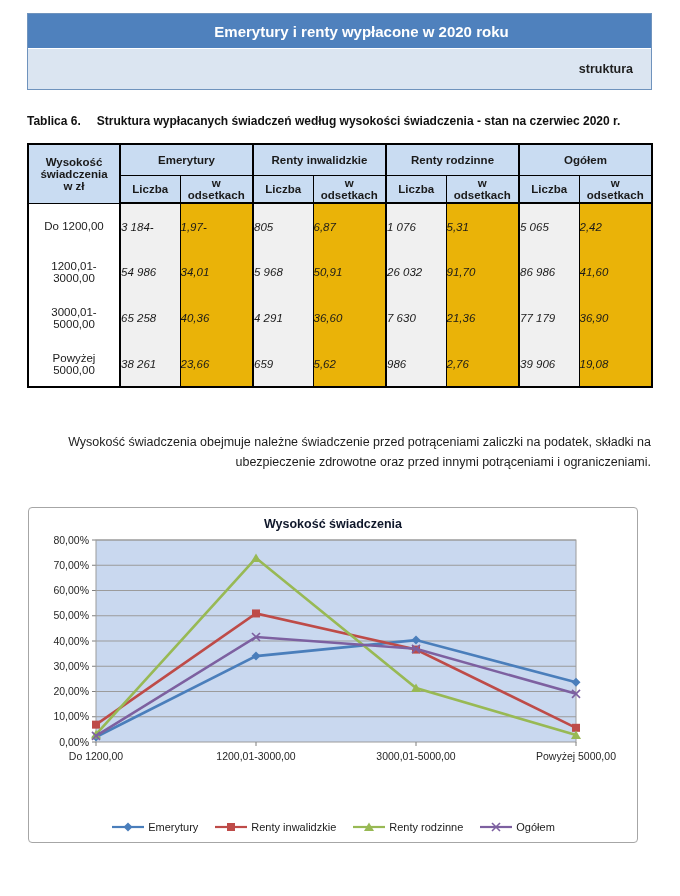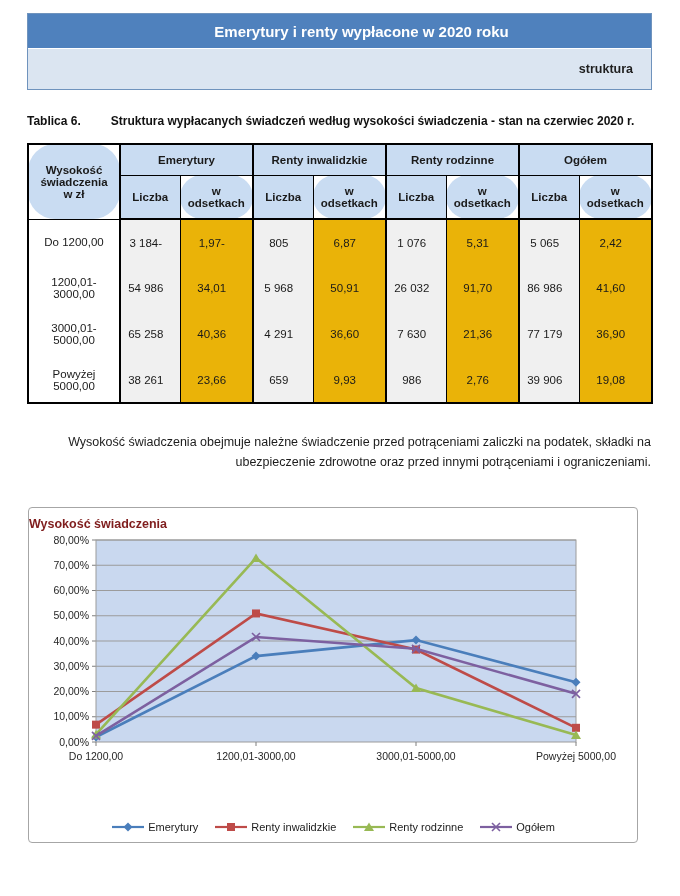--- a/index.html
+++ b/index.html
@@ -1,56 +1,56 @@
 <!DOCTYPE html>
 <html><head>
 <meta charset="utf-8">
 <style>
   * { margin:0; padding:0; box-sizing:border-box; }
   html,body { width:680px; height:896px; background:#ffffff; overflow:hidden;
               font-family:"Liberation Sans","DejaVu Sans",sans-serif; color:#1a1a1a; }
   .page { position:relative; width:680px; height:896px; }
-  .preline { white-space:pre-line;border-radius:27px; }
+  .preline { white-space:pre-line; }
 
   
   .banner { position:absolute; left:27px; top:13px; width:625px; border:1px solid #6f93bd; }
   .banner-title { height:35px; background:#4f81bd; color:#ffffff; font-weight:bold;
                   font-size:15px; display:flex; align-items:center; justify-content:center;
                   border-bottom:1px solid #ffffff;padding-left:44px; }
   .banner-sub { height:40px; background:#dbe5f1; display:flex; align-items:center;
                 justify-content:flex-end; padding-right:18px; font-weight:bold;
                 font-size:12.5px; color:#1f1f1f; }
 
   
   .caption { position:absolute; left:27px; top:114px; width:625px; font-size:12px;
-             font-weight:bold; color:#111; display:flex; gap:30px; }
+             font-weight:bold; color:#111; display:flex; gap:16px; }
 
   
   table.bt { position:absolute; left:27px; top:143px; border-collapse:collapse;
              border:2px solid #000; table-layout:fixed; }
   table.bt th, table.bt td { border:1px solid #000; font-size:11.5px; overflow:hidden; }
   table.bt th { background:#c9dcf2; font-weight:bold; text-align:center; vertical-align:middle; }
   table.bt .grp { border-left:2px solid #000; }
-  table.bt tr.subhead th { border-bottom:2px solid #000; height:44px; }
+  table.bt tr.subhead th { border-bottom:2px solid #000; height:28px; }
   table.bt tr.grphead th { height:31px; }
   table.bt td { border-top:none; border-bottom:none; vertical-align:middle; height:46px; }
   table.bt td.rowlab { text-align:center; background:#ffffff; font-size:11.5px; }
-  table.bt td.num { text-align:center; padding-right:9px; }
+  table.bt td.num { text-align:left; padding-right:9px;font-style:italic; }
   table.bt td.n-l { background:#f0f0f0; }
   table.bt td.n-p { background:#eab308; }
 
   
   .note { position:absolute; left:27px; top:432px; width:624px; font-size:12.5px;
           line-height:1.6; color:#1c1c1c;text-align:right; }
 
   
   .chart { position:absolute; left:28px; top:507px; width:610px; height:336px;
            background:#ffffff; border:1px solid #a6a6a6; border-radius:4px; }
-  .chart-title { position:absolute; top:9px; left:0; width:100%; text-align:left;
-                 font-size:12.5px; font-weight:bold; color:#7f1d1d; }
+  .chart-title { position:absolute; top:9px; left:0; width:100%; text-align:center;
+                 font-size:12.5px; font-weight:bold; color:#0f172a; }
   .chart-svg { position:absolute; left:0; top:0; }
   .legend { position:absolute; bottom:9px; left:0; width:100%; display:flex;
             justify-content:center; align-items:center; gap:16px; }
   .legend-item { display:flex; align-items:center; gap:3px; font-size:11px; color:#1c1c1c; }
 </style>
 </head>
 <body>
 
 <div class="page">
 
@@ -134,21 +134,21 @@
       <td class="num n-p">21,36</td>
       <td class="num n-l grp">77 179</td>
       <td class="num n-p">36,90</td>
     </tr>
     <tr>
       <td class="rowlab preline">Powyżej
 5000,00</td>
       <td class="num n-l grp">38 261</td>
       <td class="num n-p">23,66</td>
       <td class="num n-l grp">659</td>
-      <td class="num n-p">9,93</td>
+      <td class="num n-p">5,62</td>
       <td class="num n-l grp">986</td>
       <td class="num n-p">2,76</td>
       <td class="num n-l grp">39 906</td>
       <td class="num n-p">19,08</td>
     </tr>
   </tbody>
     </table>
 
   <div class="note">Wysokość świadczenia obejmuje należne świadczenie przed potrąceniami zaliczki na podatek, składki na ubezpieczenie zdrowotne oraz przed innymi potrąceniami i ograniczeniami.</div>
 

